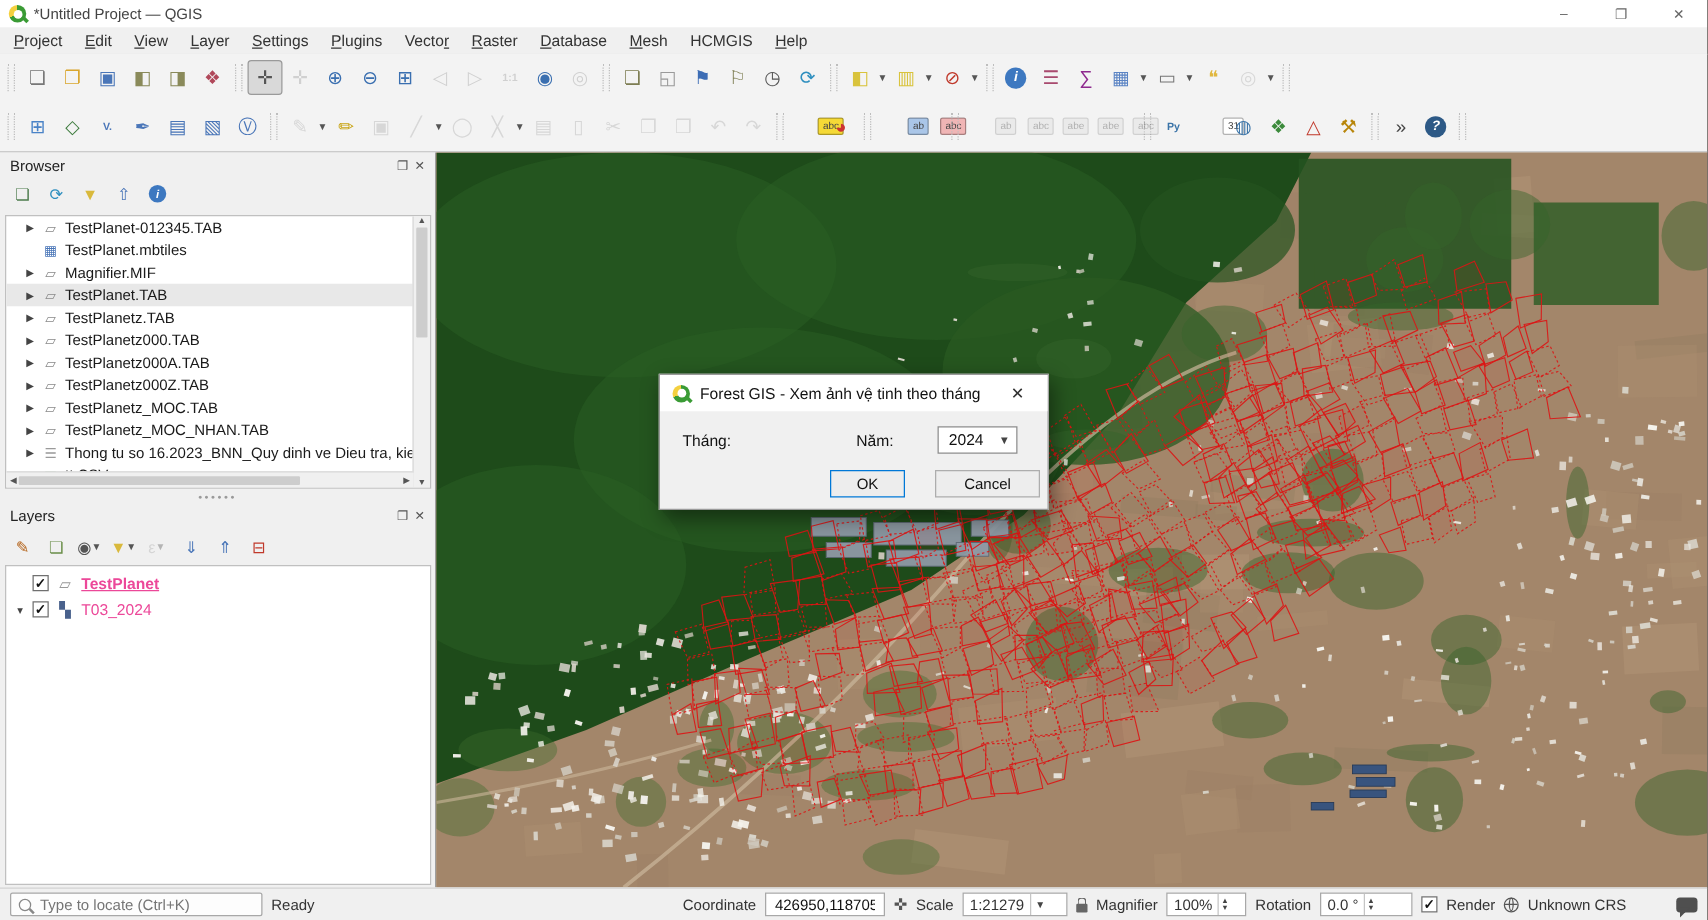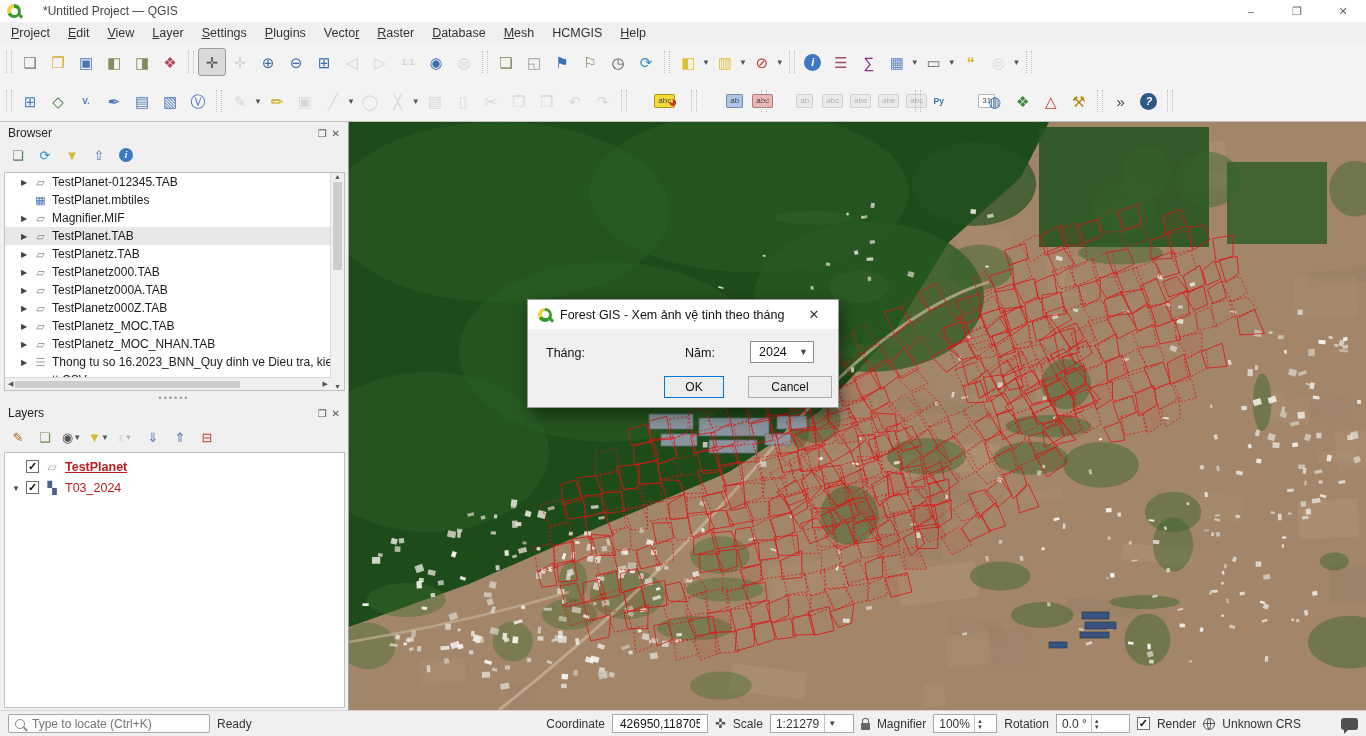--- a/index.html
+++ b/index.html
@@ -1,20 +1,20 @@
 <!DOCTYPE html>
 <html><head>
 <meta charset="utf-8">
 <style>
   html,body{margin:0;padding:0;background:#2a2a2a;}
   .app{position:relative;width:1366px;height:736px;background:#f0f0f0;
        font-family:"Liberation Sans",sans-serif;overflow:hidden;user-select:none;}
   
   .titlebar{position:absolute;top:0;left:0;right:0;height:22px;background:#fff;
-            display:flex;align-items:center;padding-left:7px;gap:22px;}
+            display:flex;align-items:center;padding-left:7px;gap:6px;}
   .qlogo{width:14px;height:14px;border-radius:50%;flex:none;position:relative;
          background:conic-gradient(#3a9b35 0 68%,#f4d03f 68% 100%);}
   .qlogo::before{content:"";position:absolute;inset:3.5px;background:#fff;border-radius:50%;}
   .qlogo::after{content:"";position:absolute;width:6px;height:3px;background:#3a9b35;
                 right:-2px;bottom:1px;transform:rotate(45deg);}
   .title-text{font-size:12px;color:#444;}
   .win-controls{margin-left:auto;display:flex;height:100%;}
   .win-btn{width:46px;display:flex;align-items:center;justify-content:center;color:#666;font-size:11px;}
   
   .menubar{position:absolute;top:22px;left:0;right:0;height:21px;background:#f0f0f0;
@@ -65,21 +65,21 @@
            display:flex;align-items:center;font-size:7px;color:#555;padding:0 3px;gap:2px;}
   .hthumb{width:225px;height:7px;background:#cdcdcd;border-radius:1px;}
   .hsp{flex:1;}
   .splitter{position:absolute;left:0;right:0;top:272px;height:7px;display:flex;align-items:center;justify-content:center;
             color:#9a9a9a;font-size:9px;letter-spacing:2px;}
   .lrow{display:flex;align-items:center;height:21px;gap:5px;padding-left:6px;}
   .larrow{width:10px;font-size:9px;color:#444;text-align:center;flex:none;}
   .cb{width:13px;height:13px;border:1px solid #707070;background:#fff;display:flex;align-items:center;
       justify-content:center;font-size:11px;color:#111;font-weight:bold;flex:none;box-sizing:border-box;}
   .licon{width:16px;text-align:center;font-size:12px;flex:none;}
-  .llabel{font-size:12.5px;color:#b91c1c;}
+  .llabel{font-size:12.5px;color:#ec4899;}
   .llabel.sel{font-weight:bold;text-decoration:underline;}
   
   .map{position:absolute;left:349px;top:122px;width:1017px;height:588px;background:#a3866a;overflow:hidden;}
   .map svg{display:block;}
   
   .dialog{position:absolute;left:527px;top:299px;width:312px;height:109px;background:#f0f0f0;
           border:1px solid #9a9a9a;box-shadow:3px 6px 16px rgba(0,0,0,.45);z-index:20;box-sizing:border-box;}
   .dtitle{height:29px;background:#fff;display:flex;align-items:center;padding:0 9px 0 10px;gap:8px;
           font-size:12.5px;color:#111;}
   .dclose{margin-left:auto;width:30px;height:100%;display:flex;align-items:center;justify-content:center;

